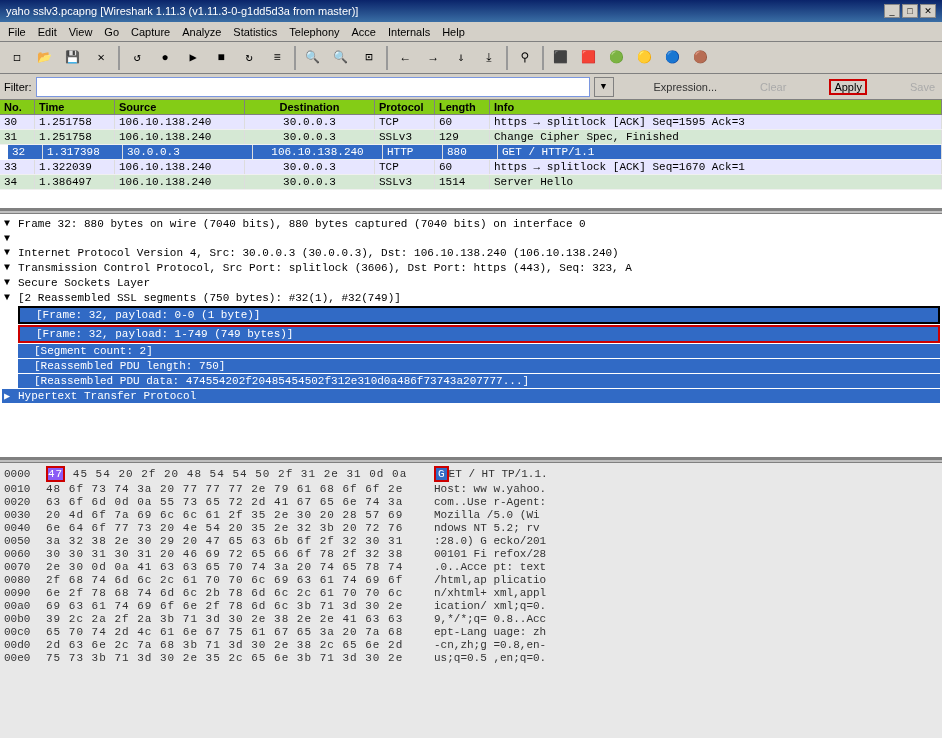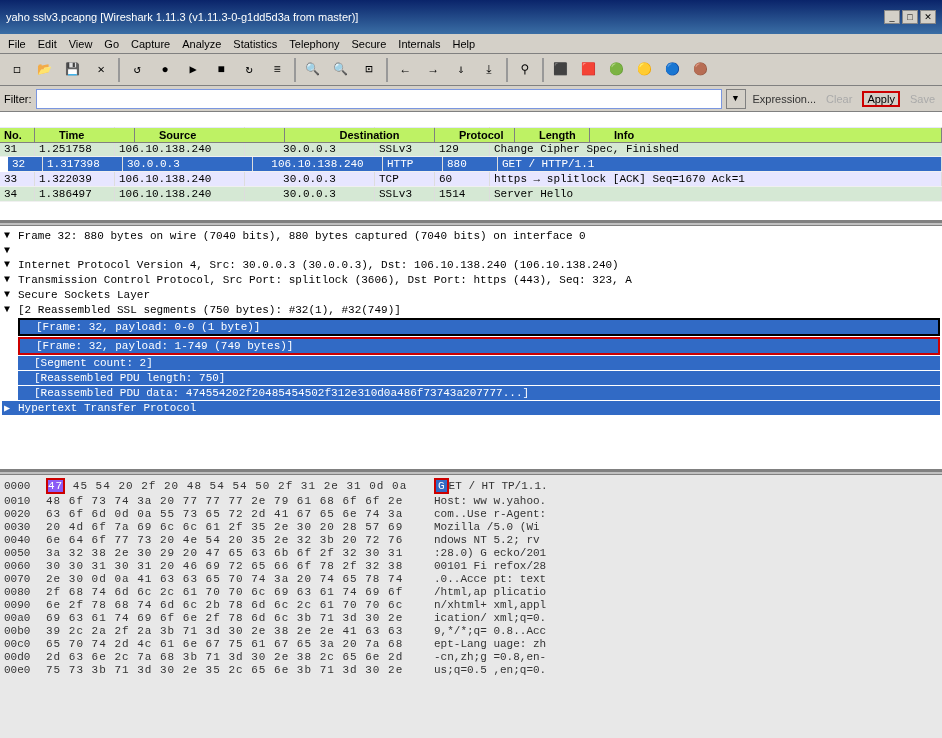--- a/index.html
+++ b/index.html
@@ -8,21 +8,21 @@
     
     #title-bar {
       background: linear-gradient(to bottom, #0a246a, #3a6ea5);
       color: white;
       padding: 3px 6px;
       font-size: 11px;
       font-family: Tahoma, sans-serif;
       display: flex;
       align-items: center;
       justify-content: space-between;
-      height: 34px;
+      height: 22px;
     }
     #title-bar-controls { display: flex; gap: 2px; }
     .title-btn {
       width: 16px; height: 14px;
       background: #d4d0c8;
       border: 1px solid #888;
       font-size: 9px;
       display: flex; align-items: center; justify-content: center;
       cursor: pointer;
       color: black;
@@ -95,46 +95,46 @@
       font-size: 9px;
     }
     .filter-action-btn {
       font-family: Tahoma, sans-serif;
       font-size: 11px;
       color: #333;
       background: none;
       border: none;
       cursor: pointer;
       padding: 0 3px;
+      margin-left: 33px;
     }
     .filter-action-btn:disabled { color: #aaa; }
     .filter-action-btn.apply-btn {
       color: black;
       font-weight: normal;
     }
     .apply-border {
       border: 2px solid #cc0000;
       padding: 0 3px;
     }
 
     
     #packet-list-container {
       height: 110px;
       overflow-y: auto;
       border-bottom: 2px solid #808080;
       background: white;
     }
     #packet-list-header {
       display: flex;
-      background: #bef264;
+      background: #84cc16;
       border-bottom: 1px solid #808080;
       position: sticky;
-      top: 16px;
+      top: 0;
       z-index: 1;
-      gap: 20px;
     }
     .col-header {
       font-family: Tahoma, sans-serif;
       font-size: 11px;
       padding: 1px 4px;
       border-right: 1px solid #808080;
       font-weight: bold;
       overflow: hidden;
       white-space: nowrap;
     }
@@ -287,21 +287,21 @@
 
 <div id="menu-bar">
     <div class="menu-item">File</div>
     <div class="menu-item">Edit</div>
     <div class="menu-item">View</div>
     <div class="menu-item">Go</div>
     <div class="menu-item">Capture</div>
     <div class="menu-item">Analyze</div>
     <div class="menu-item">Statistics</div>
     <div class="menu-item">Telephony</div>
-    <div class="menu-item">Secure</div>
+    <div class="menu-item">Acce</div>
     <div class="menu-item">Internals</div>
     <div class="menu-item">Help</div>
   </div>
 
 <div id="toolbar">
     <div class="toolbar-btn">◻</div>
     <div class="toolbar-btn">📂</div>
     <div class="toolbar-btn">💾</div>
     <div class="toolbar-btn">✕</div>
     <div class="toolbar-separator"></div>

